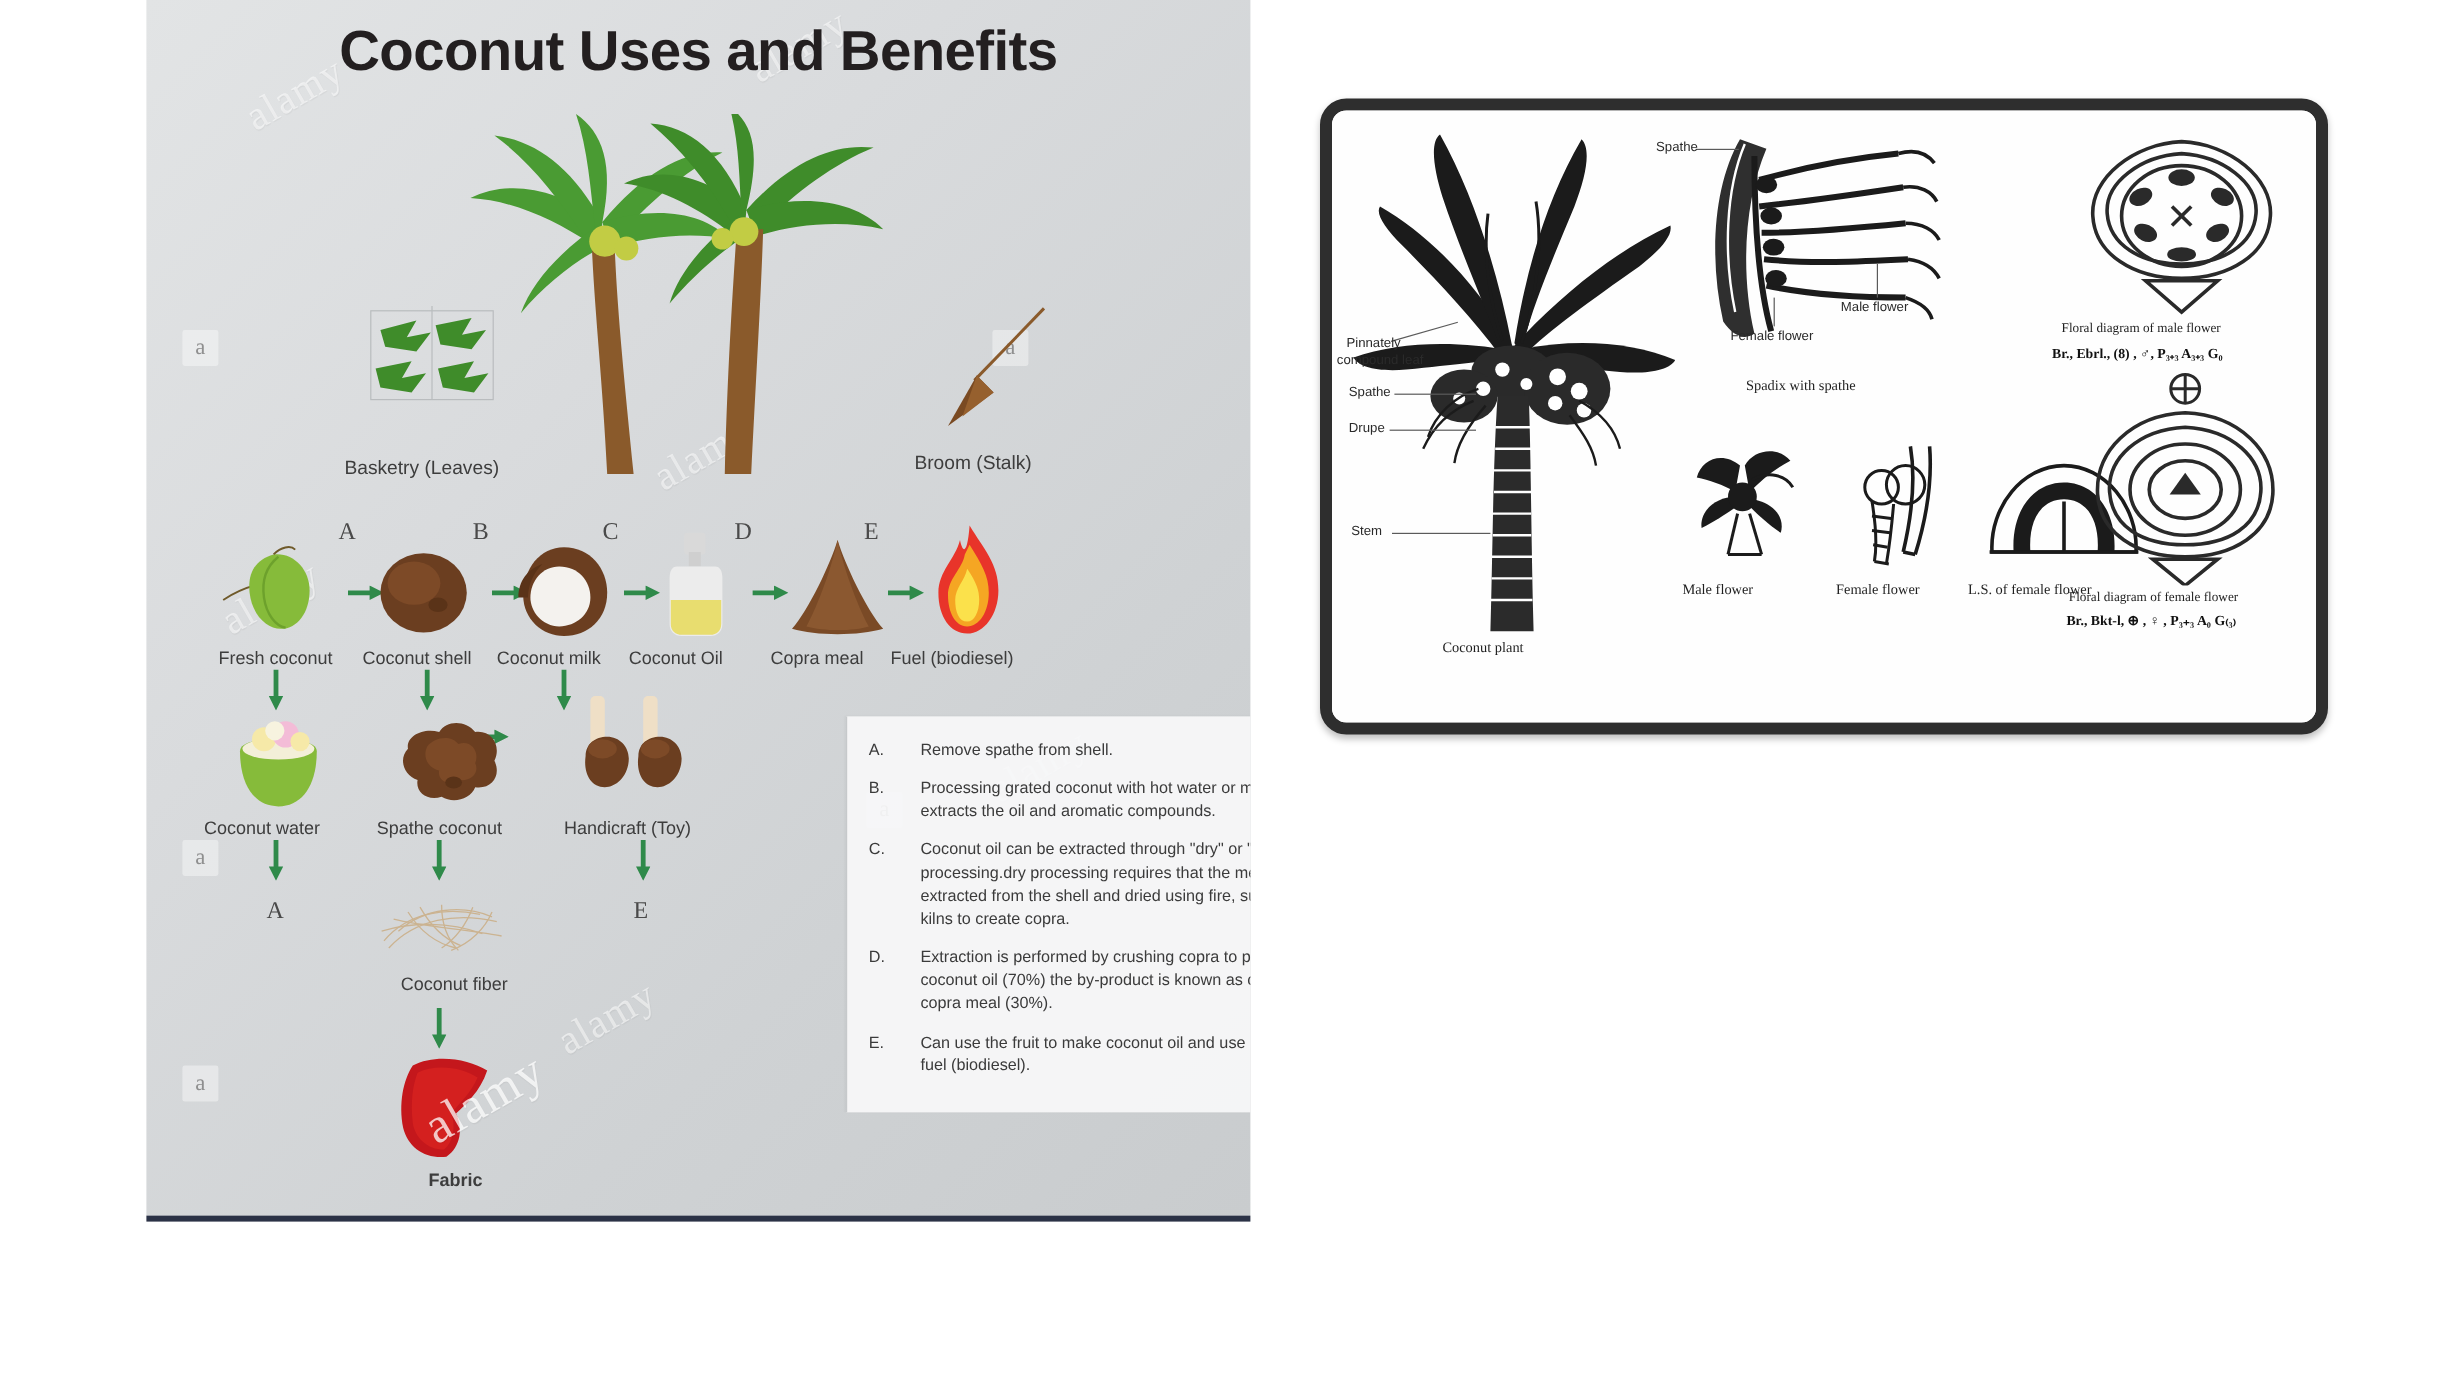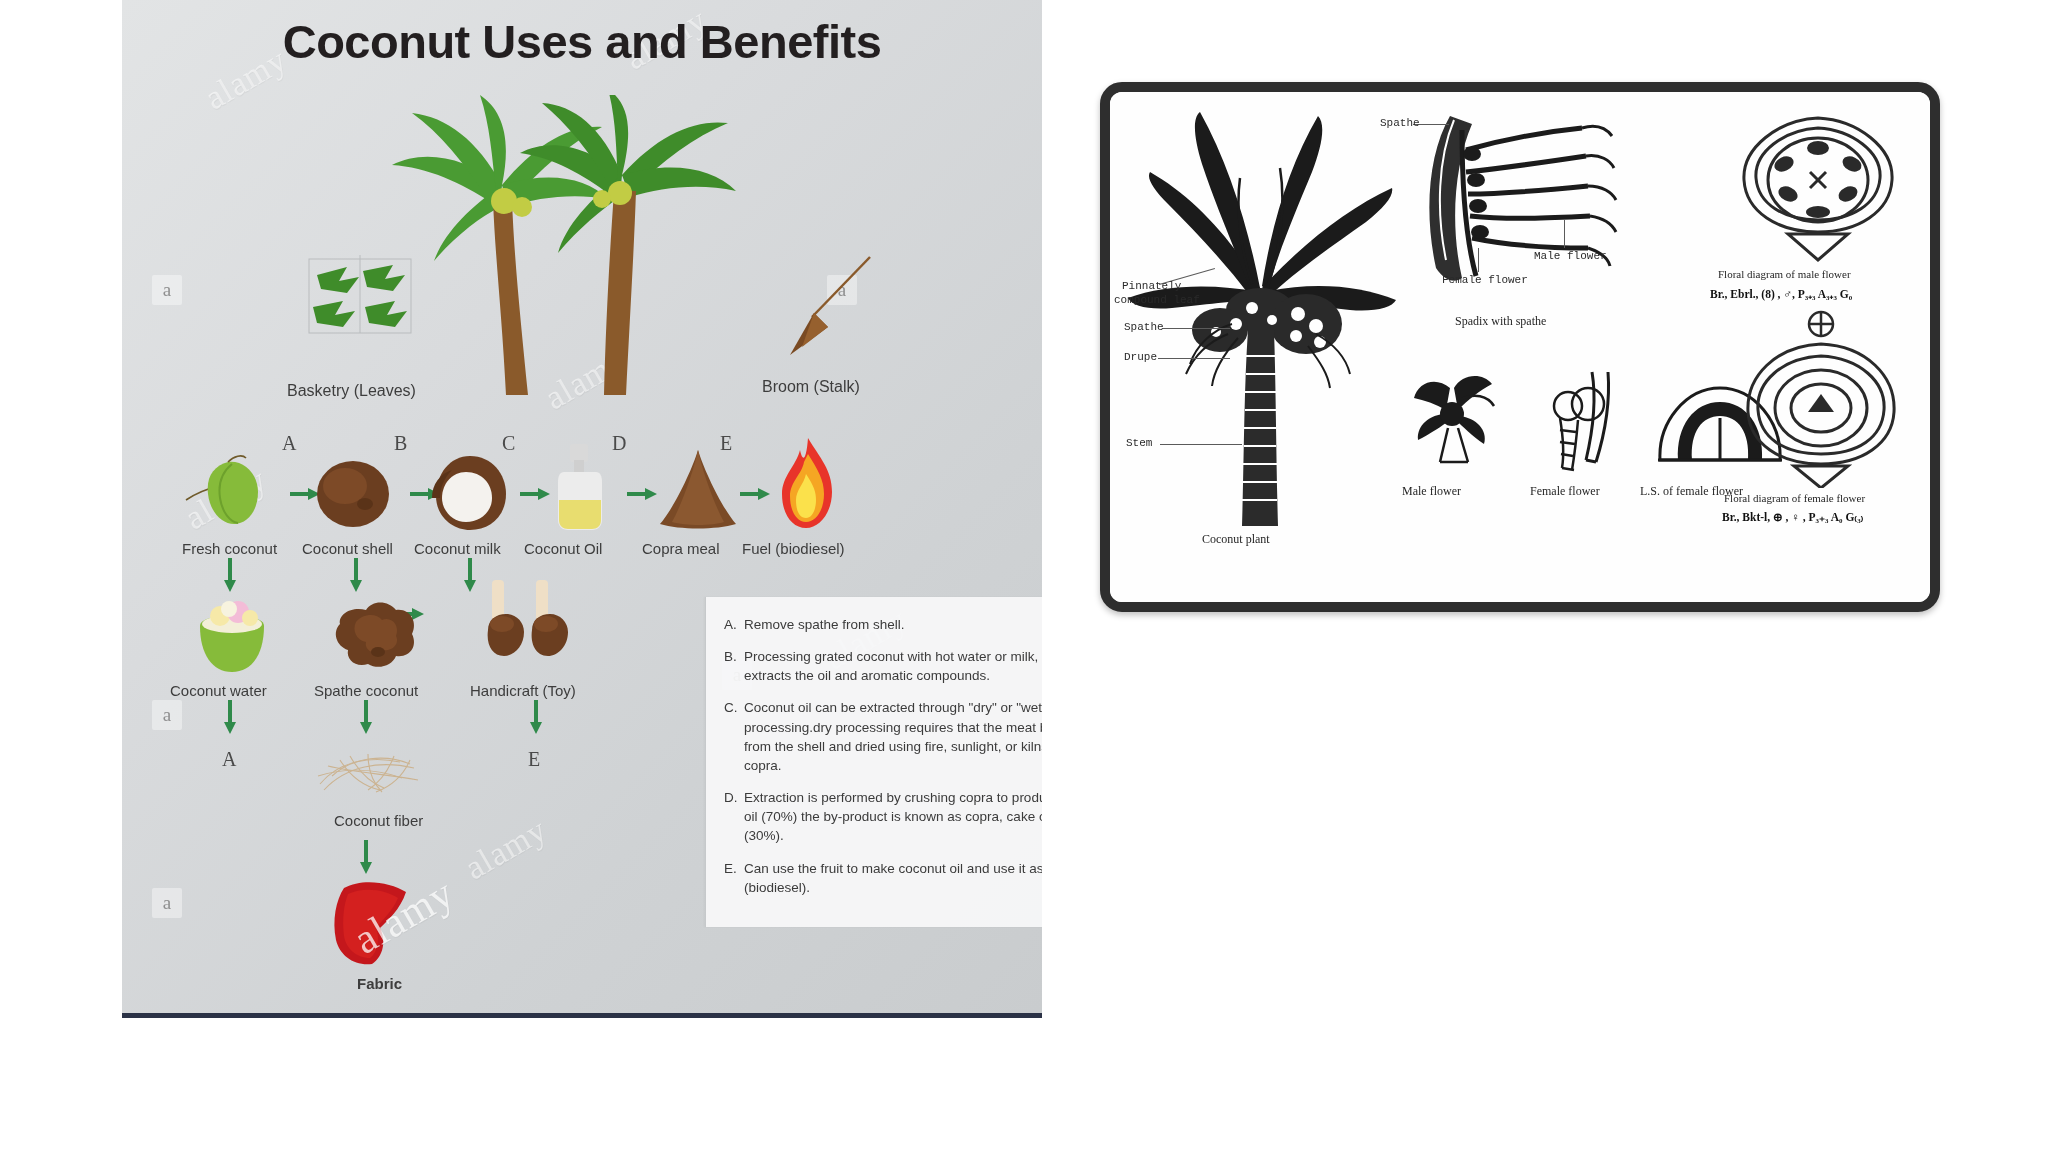--- a/index.html
+++ b/index.html
@@ -53,34 +53,34 @@
   
   .text-card {
     position: absolute; left: 583px; top: 597px; width: 447px; height: 330px;
     background: rgba(247,248,249,.93);
     border-left: 1px solid #c6c9cb;
     padding: 18px 26px 10px 18px;
     box-shadow: -1px 0 2px rgba(0,0,0,.04);
   }
   .tc-item { display:flex; font-size:13.5px; line-height:1.42; color:#3b3b3b; margin-bottom:13px; }
   .tc-letter { width:20px; flex:0 0 20px; }
-  .tc-body { flex:1; }
+  .tc-body { flex:1;margin-left:23px; }
 
   
   .right-panel {
     position:absolute; left:1100px; top:82px; width:840px; height:530px;
   }
   .frame {
     position:absolute; inset:0; border:10px solid #2e2e2e; border-radius:22px;
     background:#fdfdfd; overflow:hidden;
     box-shadow: 0 3px 6px rgba(0,0,0,.25);
   }
   .frame-inner { position:absolute; inset:0; background:#fefefe; }
   .blbl { position:absolute; font-size:11px; color:#2a2a2a;
-          font-family:Liberation Mono, monospace; white-space:nowrap; }
+          font-family:Liberation Sans, sans-serif; white-space:nowrap; }
   .bcap { position:absolute; font-size:12px; color:#1f1f1f;
           font-family:"Liberation Serif", serif; white-space:nowrap; }
   .bform { position:absolute; font-size:11.5px; color:#111; font-weight:bold;
            font-family:Liberation Serif, serif; white-space:nowrap; }
   .leader { position:absolute; height:1px; background:#5a5a5a; }
   .leader-v { position:absolute; width:1px; background:#5a5a5a; }
 
   .reflection {
     position:absolute; left:1100px; top:616px; width:840px; height:220px;
     overflow:hidden; opacity:.16;

